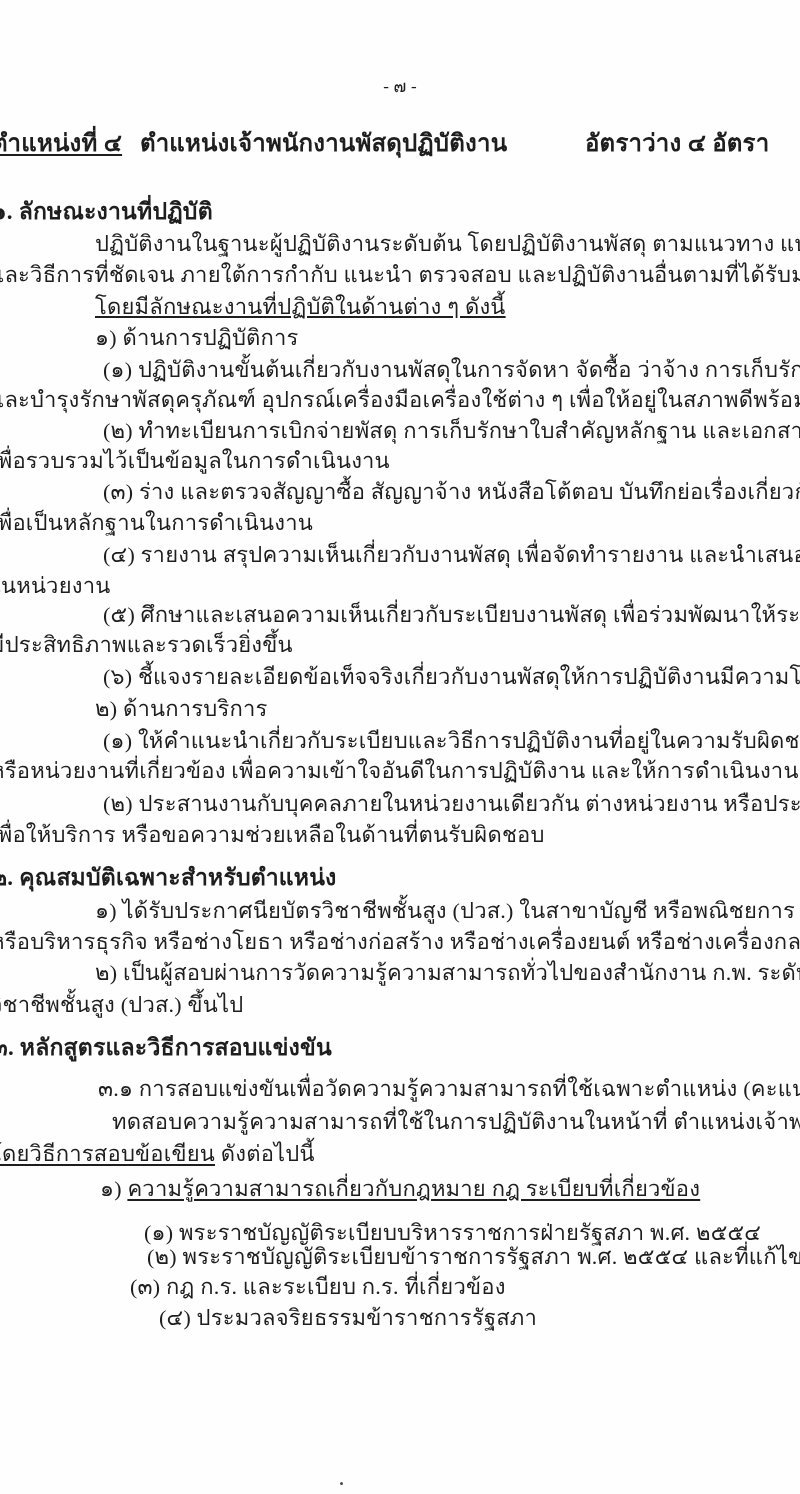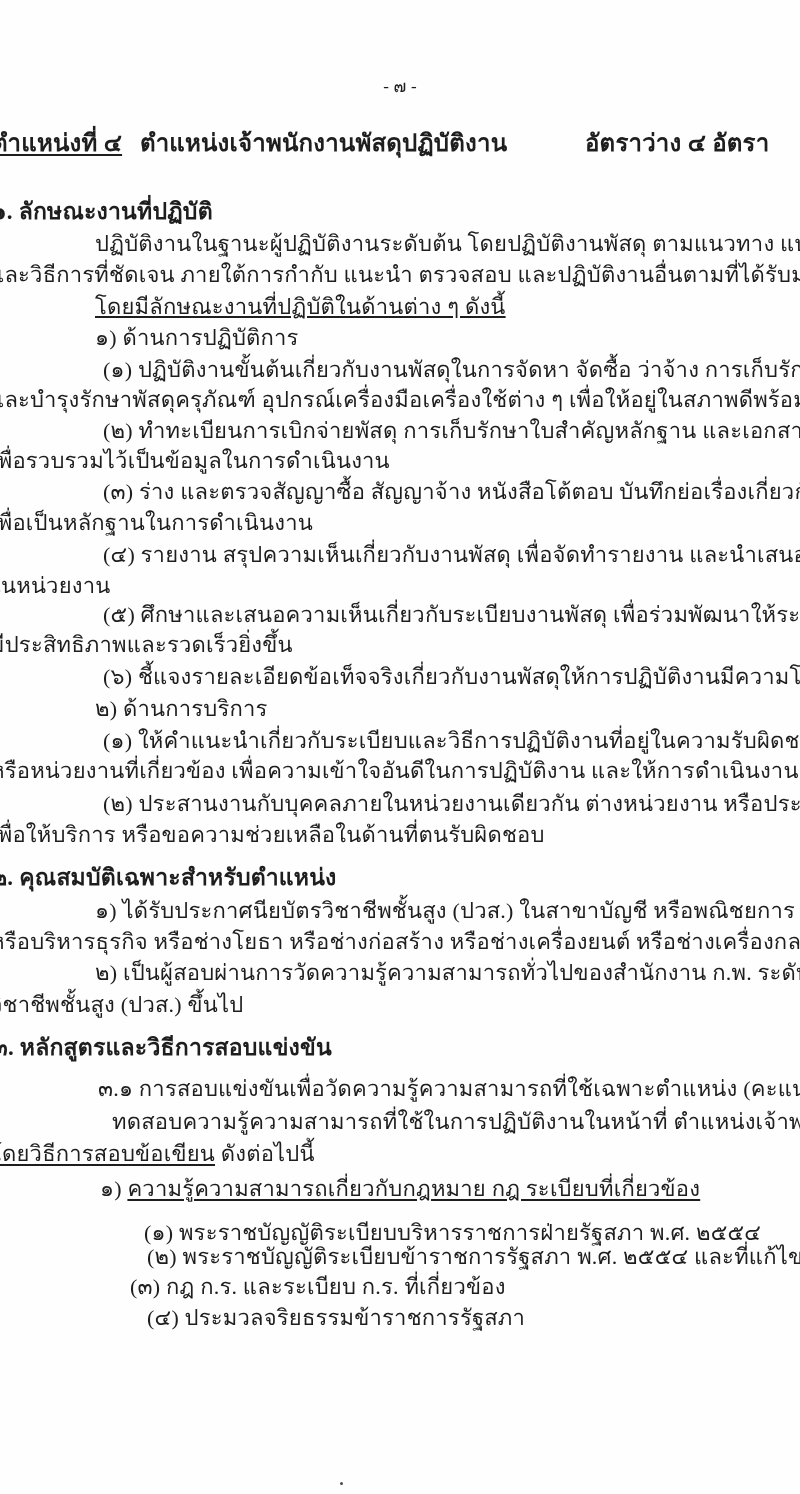--- a/index.html
+++ b/index.html
@@ -97,17 +97,17 @@
     <span class="u">โดยวิธีการสอบข้อเขียน</span><span> ดังต่อไปนี้</span>
   </div>
 
   <div class="ln b" style="top:1174px; left:100px;">
     <span>๑) </span><span class="u">ความรู้ความสามารถเกี่ยวกับกฎหมาย กฎ ระเบียบที่เกี่ยวข้อง</span>
   </div>
 
   <div class="ln" style="top:1210px; left:144px;margin-top:8px;">(๑) พระราชบัญญัติระเบียบบริหารราชการฝ่ายรัฐสภา พ.ศ. ๒๕๕๔</div>
   <div class="ln" style="top:1242px; left:147px;">(๒) พระราชบัญญัติระเบียบข้าราชการรัฐสภา พ.ศ. ๒๕๕๔ และที่แก้ไขเพิ่มเติม</div>
   <div class="ln" style="top:1272px; left:130px;">(๓) กฎ ก.ร. และระเบียบ ก.ร. ที่เกี่ยวข้อง</div>
-  <div class="ln" style="top:1303px; left:147px;">(๔) ประมวลจริยธรรมข้าราชการรัฐสภา</div>
+  <div class="ln" style="top:1303px; left:159px;">(๔) ประมวลจริยธรรมข้าราชการรัฐสภา</div>
 
   <div class="speck" style="top:1482px; left:340px;"></div>
 
 </div>
 
 </body></html>

